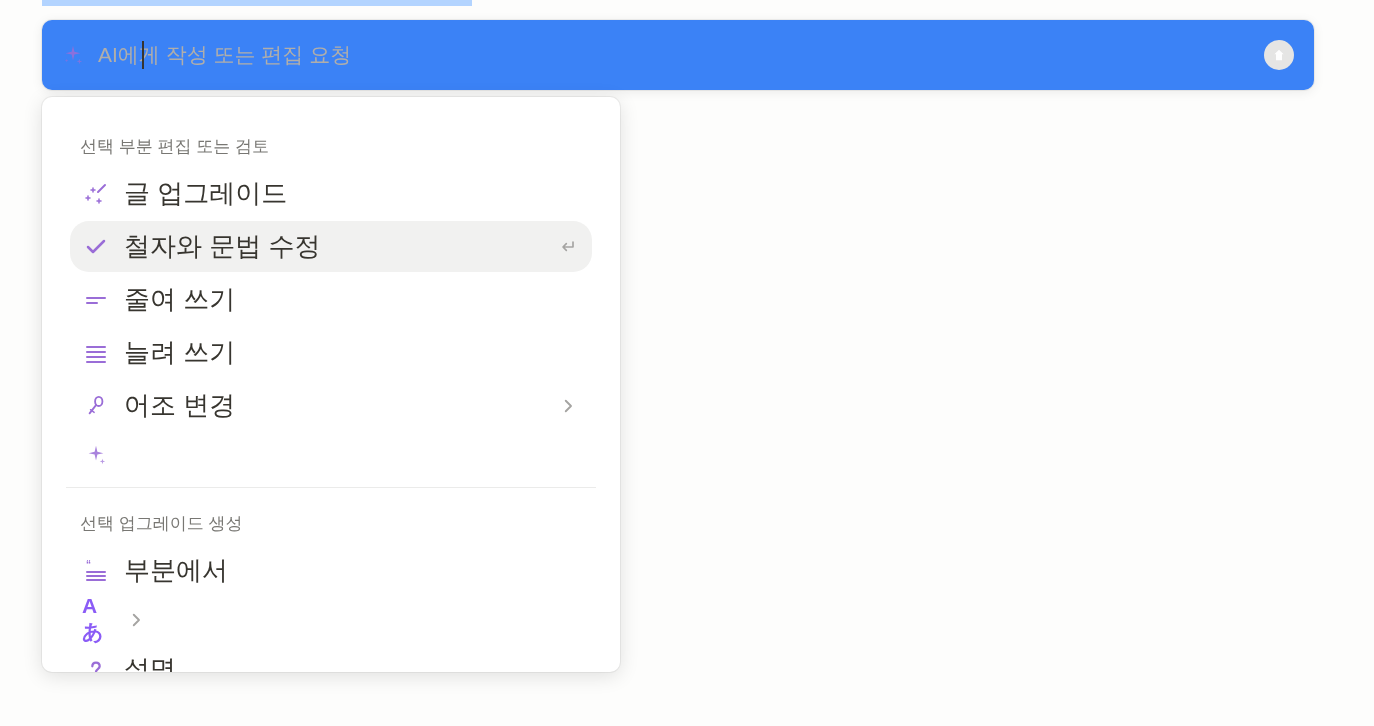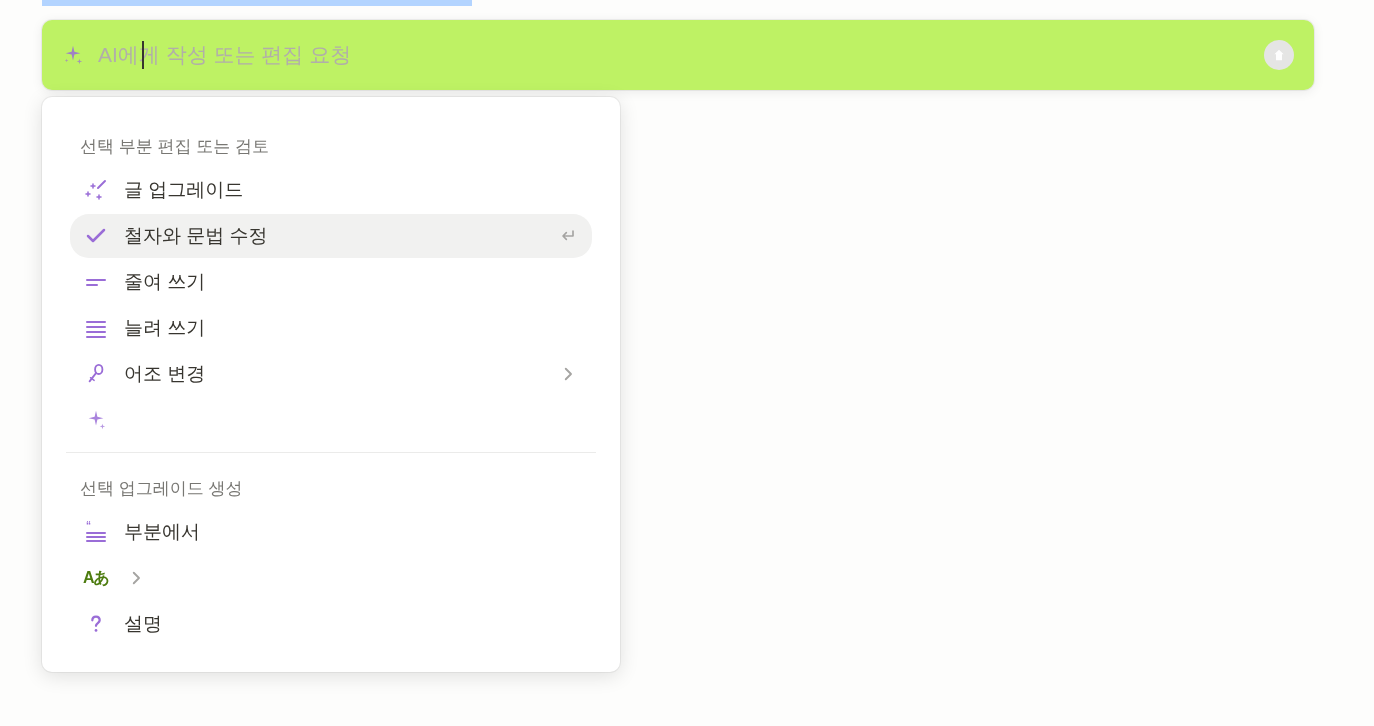--- a/index.html
+++ b/index.html
@@ -25,21 +25,21 @@
       height: 6px;
       background: #b3d4ff;
     }
     
     .ai-input-container {
       position: absolute;
       top: 20px;
       left: 42px;
       right: 60px;
       height: 70px;
-      background: #bef264;
+      background: #3b82f6;
       border-radius: 10px;
       box-shadow: 0 2px 12px rgba(0,0,0,0.08), 0 0 0 1px rgba(0,0,0,0.05);
       display: flex;
       align-items: center;
       padding: 0 20px;
     }
     
     .sparkle-input-icon {
       width: 22px;
       height: 22px;
@@ -139,21 +139,21 @@
       height: 28px;
       margin-right: 14px;
       display: flex;
       align-items: center;
       justify-content: center;
       flex-shrink: 0;
     }
     
     .menu-item-label {
       flex: 1;
-      font-size: 19px;
+      font-size: 26px;
       color: #37352f;
     }
     
     .menu-item-trailing {
       width: 24px;
       height: 24px;
       display: flex;
       align-items: center;
       justify-content: center;
       flex-shrink: 0;
@@ -171,23 +171,23 @@
     
     .purple-stroke {
       stroke: #9a6dd7;
     }
     
     .gray-stroke {
       stroke: #a5a4a2;
     }
     
     .aあ-icon {
-      font-size: 16px;
+      font-size: 21px;
       font-weight: 700;
-      color: #4d7c0f;
+      color: #8b5cf6;
       letter-spacing: -1px;
     }
   </style>
 </head>
 <body>
 
 <div class="selection-bar"></div>
 
 <div class="ai-input-container">
   <span class="sparkle-input-icon">

